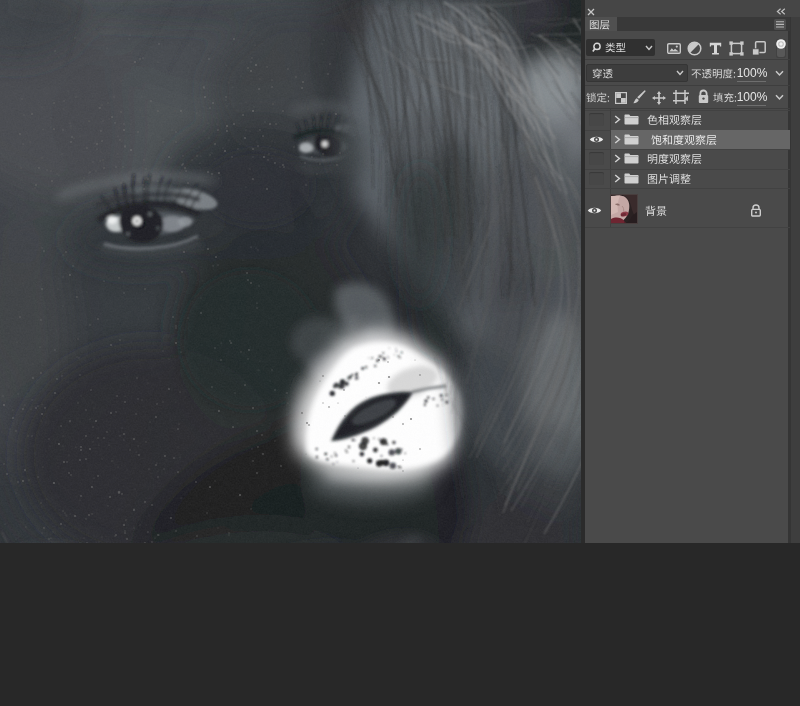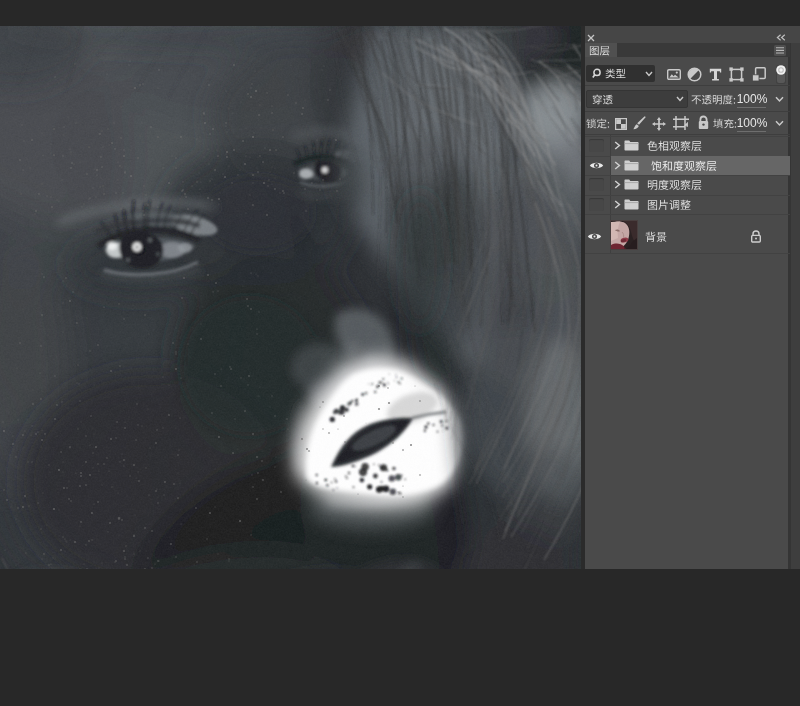--- a/index.html
+++ b/index.html
@@ -1,14 +1,14 @@
 <!DOCTYPE html>
 <html><head><meta charset="utf-8"><style>
 html,body{margin:0;padding:0;background:#282828;}
-#page{position:relative;width:800px;height:543px;overflow:hidden;font-family:"Liberation Sans",sans-serif;margin-top:26px;}
+#page{position:relative;width:800px;height:543px;overflow:hidden;font-family:"Liberation Sans",sans-serif;}
 </style></head><body>
 <div id="page">
     <svg width="0" height="0" style="position:absolute">
       <defs>
         <path id="q0" d="M375 279C455 262 557 227 613 199L644 250C588 276 487 309 407 325ZM275 152C413 135 586 95 682 61L715 117C618 149 445 188 310 203ZM84 796V-80H156V-38H842V-80H917V796ZM156 29V728H842V29ZM414 708C364 626 278 548 192 497C208 487 234 464 245 452C275 472 306 496 337 523C367 491 404 461 444 434C359 394 263 364 174 346C187 332 203 303 210 285C308 308 413 345 508 396C591 351 686 317 781 296C790 314 809 340 823 353C735 369 647 396 569 432C644 481 707 538 749 606L706 631L695 628H436C451 647 465 666 477 686ZM378 563 385 570H644C608 531 560 496 506 465C455 494 411 527 378 563Z"></path>
         <path id="q1" d="M304 456V389H873V456ZM209 727H811V607H209ZM133 792V499C133 340 124 117 31 -40C50 -47 83 -66 98 -78C195 86 209 331 209 499V542H886V792ZM288 -64C319 -52 367 -48 803 -19C818 -45 832 -70 842 -89L911 -55C877 6 806 112 751 189L686 162C712 126 740 83 766 41L380 18C433 74 487 145 533 218H943V284H239V218H438C394 142 338 72 320 52C298 27 278 9 261 6C270 -13 283 -49 288 -64Z"></path>
         <path id="q2" d="M746 822C722 780 679 719 645 680L706 657C742 693 787 746 824 797ZM181 789C223 748 268 689 287 650L354 683C334 722 287 779 244 818ZM460 839V645H72V576H400C318 492 185 422 53 391C69 376 90 348 101 329C237 369 372 448 460 547V379H535V529C662 466 812 384 892 332L929 394C849 442 706 516 582 576H933V645H535V839ZM463 357C458 318 452 282 443 249H67V179H416C366 85 265 23 46 -11C60 -28 79 -60 85 -80C334 -36 445 47 498 172C576 31 714 -49 916 -80C925 -59 946 -27 963 -10C781 11 647 74 574 179H936V249H523C531 283 537 319 542 357Z"></path>
         <path id="q3" d="M635 783V448H704V783ZM822 834V387C822 374 818 370 802 369C787 368 737 368 680 370C691 350 701 321 705 301C776 301 825 302 855 314C885 325 893 344 893 386V834ZM388 733V595H264V601V733ZM67 595V528H189C178 461 145 393 59 340C73 330 98 302 108 288C210 351 248 441 259 528H388V313H459V528H573V595H459V733H552V799H100V733H195V602V595ZM467 332V221H151V152H467V25H47V-45H952V25H544V152H848V221H544V332Z"></path>
         <path id="q4" d="M572 590C664 555 781 500 843 460H171C258 496 357 549 435 603L378 638C300 585 193 537 107 509L142 460H137V394H627V260H243C252 294 262 331 270 365L196 373C184 316 166 243 150 195H524C403 116 216 53 50 24C65 9 85 -19 96 -38C282 1 496 87 622 195H627V10C627 -4 623 -8 606 -9C591 -10 535 -10 475 -8C486 -28 498 -58 502 -77C579 -78 629 -77 661 -66C692 -54 701 -34 701 9V195H925V260H701V394H896V460H850L884 512C821 552 699 606 607 638ZM421 821C439 796 458 765 472 739H78V579H152V674H848V579H925V739H562C547 769 518 814 493 846Z"></path>
         <path id="q5" d="M61 765C119 716 187 646 216 597L278 644C246 692 177 760 118 806ZM854 824C736 797 518 780 338 773C345 758 353 734 355 719C430 721 512 725 593 732V655H313V596H547C480 526 377 462 283 431C298 418 318 393 329 377C421 413 523 483 593 561V427H665V564C732 487 831 417 923 381C934 398 954 423 969 436C874 465 773 528 709 596H952V655H665V738C754 747 837 759 903 773ZM392 403V344H508C490 237 446 158 309 115C324 102 343 76 350 60C506 113 558 210 579 344H699C691 312 683 280 674 255H844C835 180 826 147 813 135C805 128 797 127 780 127C763 127 716 128 668 132C678 115 685 91 686 74C736 70 784 70 808 72C835 73 854 78 870 94C892 115 904 166 916 283C917 293 918 311 918 311H756L777 403ZM251 456H56V386H179V83C136 63 90 27 45 -15L95 -80C152 -18 206 34 243 34C265 34 296 5 335 -19C401 -58 484 -68 600 -68C698 -68 867 -63 945 -58C946 -36 958 1 966 20C867 10 715 3 601 3C495 3 411 9 349 46C301 74 278 98 251 100Z"></path>

